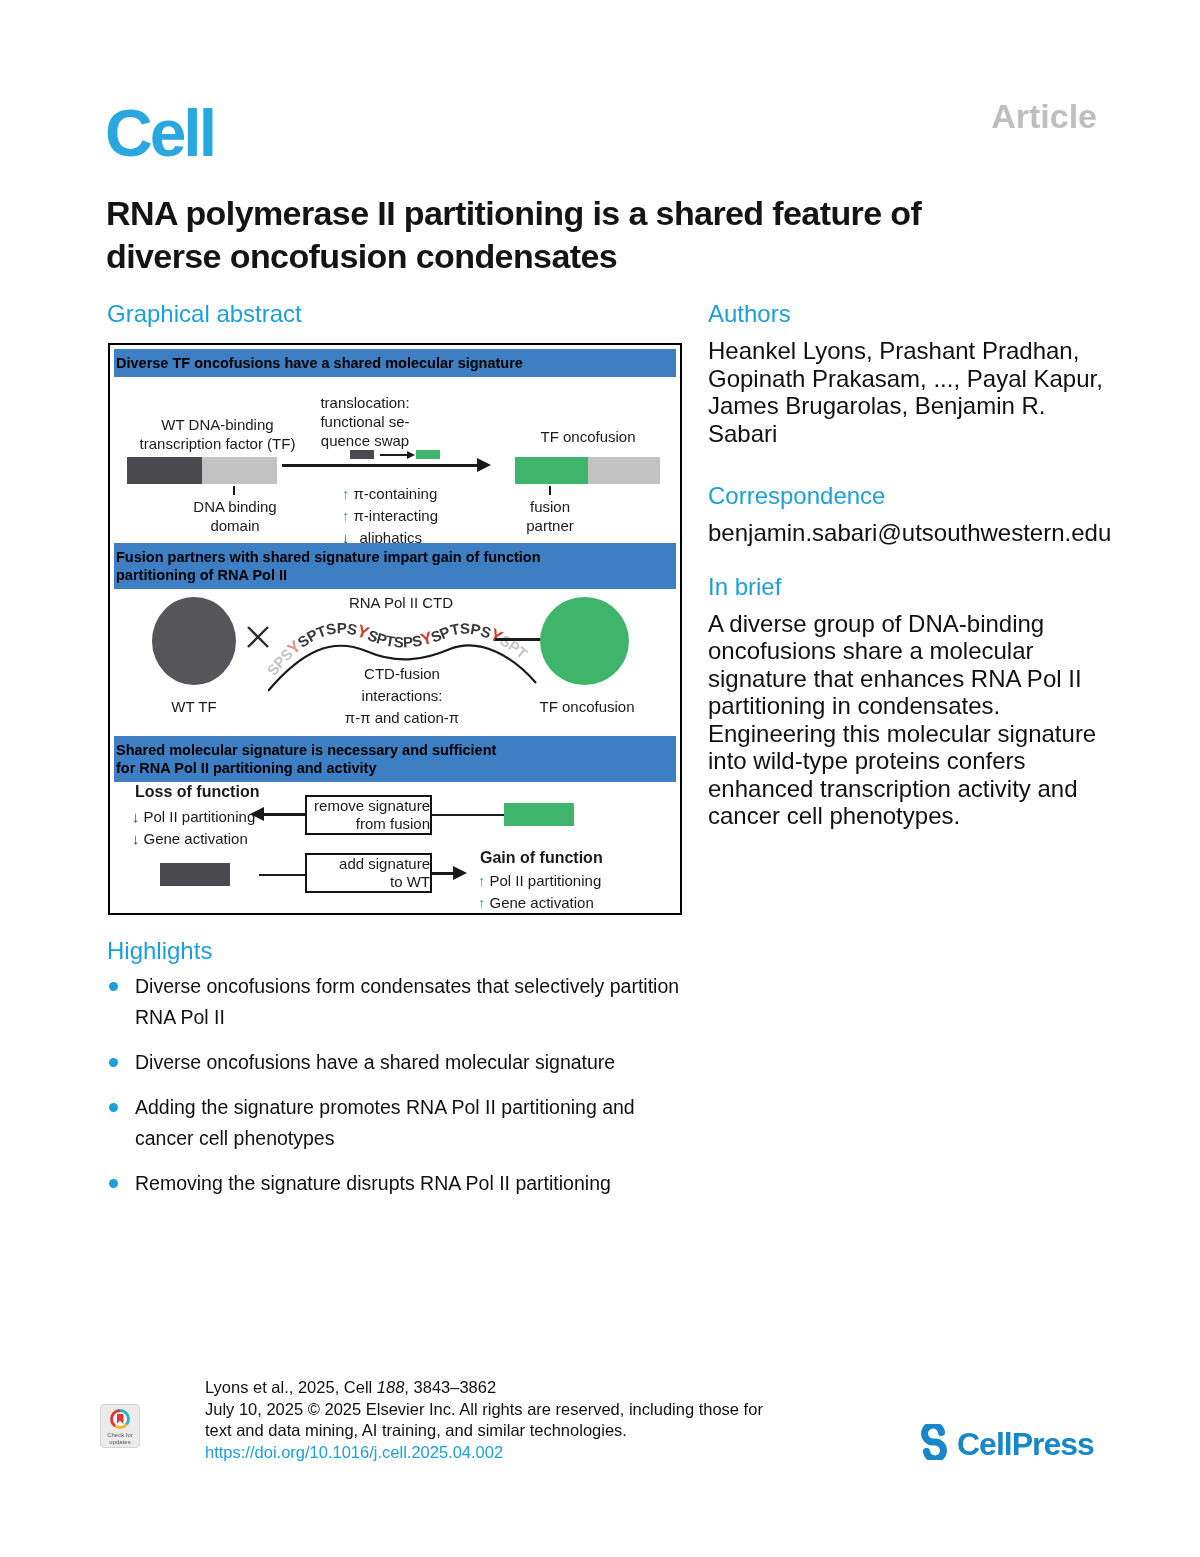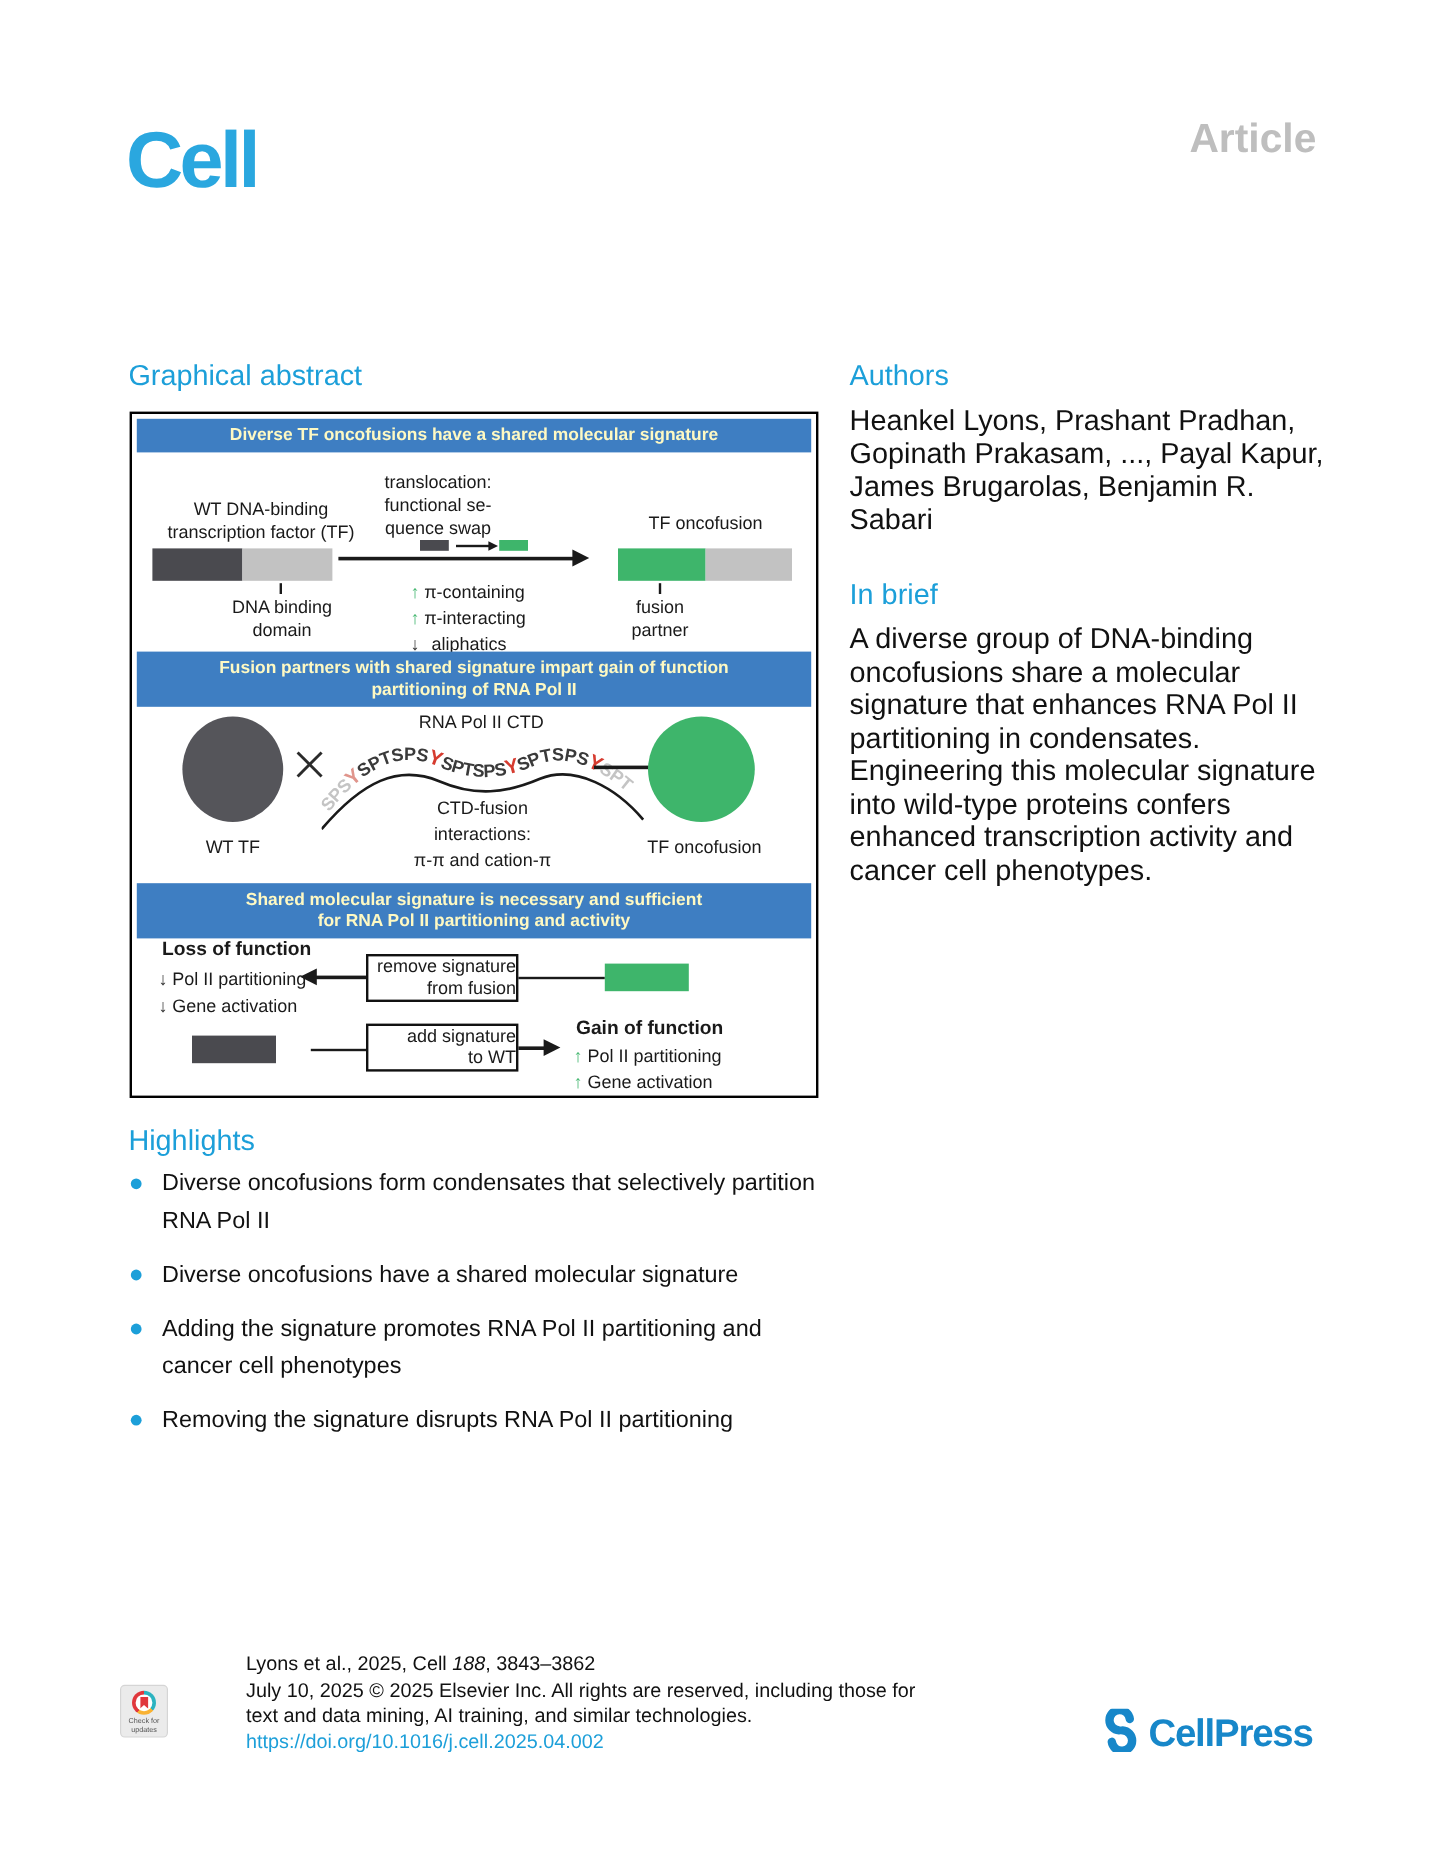--- a/index.html
+++ b/index.html
@@ -15,22 +15,22 @@
   .paper-title { position:absolute; left:106px; top:192px; width:1010px; font-size:34px;
                  font-weight:bold; color:#141414; line-height:43px; letter-spacing:-0.6px; }
 
   
   .sec-head { font-size:24px; color:#1C9FD9; font-weight:400; }
   .ga-head { position:absolute; left:107px; top:300px; }
 
   
   .ga-box { position:absolute; left:108px; top:343px; width:574px; height:572px;
             border:2px solid #000; background:#fff; }
-  .banner { position:absolute; left:4px; right:4px; background:#3E7EC2; color:#fef9c3;
-            font-weight:bold; font-size:14.5px; line-height:18px; text-align:center; padding:5px 2px; }
+  .banner { position:absolute; left:4px; right:4px; background:#3E7EC2; color:#000000;
+            font-weight:bold; font-size:14.5px; line-height:18px; padding:5px 2px; }
   .lbl { position:absolute; font-size:15px; line-height:19px; color:#1a1a1a; text-align:center; }
   .bar { position:absolute; height:27px; display:flex; }
   .seg-dark { background:#4A4A4F; height:100%; }
   .seg-light { background:#C2C2C2; height:100%; }
   .seg-green { background:#3EB56B; height:100%; }
   .tick { position:absolute; width:2px; height:9px; background:#1a1a1a; }
   .mini-bar { position:absolute; height:9px; }
   .mini-dark { background:#4A4A4F; } .mini-green { background:#3EB56B; }
 
   .arr { position:absolute; height:2.5px; background:#1a1a1a; }
@@ -98,20 +98,24 @@
   .cp-text { font-size:32px; font-weight:bold; color:#1787C9; letter-spacing:-1px; }
 </style>
 </head>
 <body>
 
 <div class="page">
 
   <div class="cell-logo">Cell</div>
   <div class="article-type">Article</div>
 
+  <div class="paper-title">
+    <span>RNA polymerase II partitioning is a shared feature of</span><br>
+    <span>diverse oncofusion condensates</span>
+  </div>
 
   <div class="sec-head ga-head">Graphical abstract</div>
 
   <div class="ga-box">
 
     <div class="banner" style="top:4px;">Diverse TF oncofusions have a shared molecular signature</div>
 
     <div class="lbl" style="left:20px; top:70px; width:175px;">
       <span>WT DNA-binding</span><br>
       <span>transcription factor (TF)</span>
@@ -249,20 +253,24 @@
   </div>
 
   <div class="right-col">
     <div class="blk-authors">
       <div class="r-head">Authors</div>
       <div class="r-body">
         <span>Heankel Lyons, Prashant Pradhan,</span><br>
         <span>Gopinath Prakasam, ..., Payal Kapur,</span><br>
         <span>James Brugarolas, Benjamin R. Sabari</span>
       </div>
+    </div>
+    <div class="blk-corr">
+      <div class="r-head">Correspondence</div>
+      <div class="r-body">benjamin.sabari@utsouthwestern.edu</div>
     </div>
     <div>
       <div class="r-head">In brief</div>
       <div class="r-body" style="width:392px;">A diverse group of DNA-binding oncofusions share a molecular signature that enhances RNA Pol II partitioning in condensates. Engineering this molecular signature into wild-type proteins confers enhanced transcription activity and cancer cell phenotypes.</div>
     </div>
   </div>
 
   <div class="sec-head hl-head">Highlights</div>
   <ul class="hl-list">
     <li>

